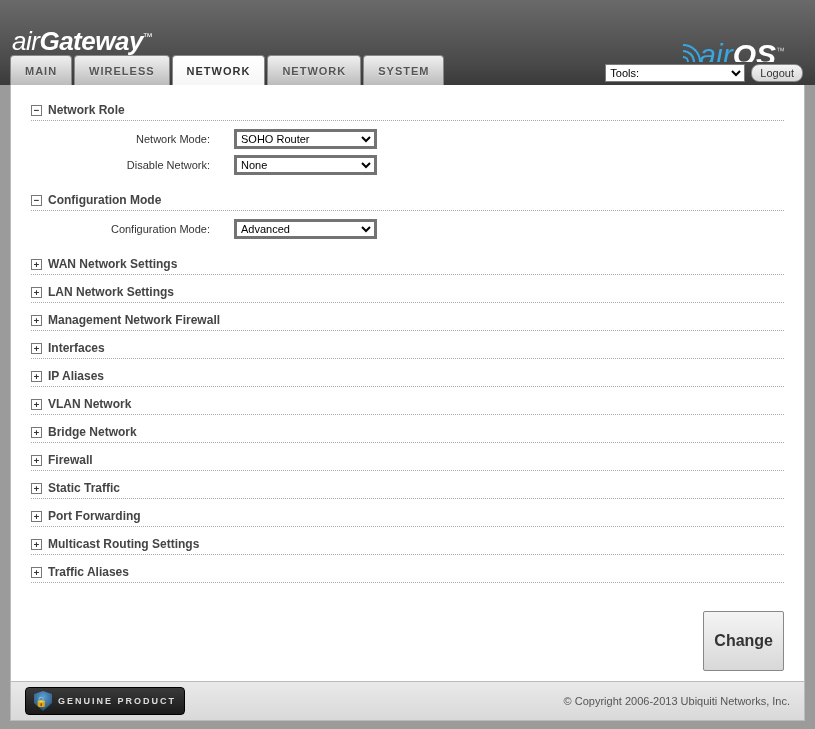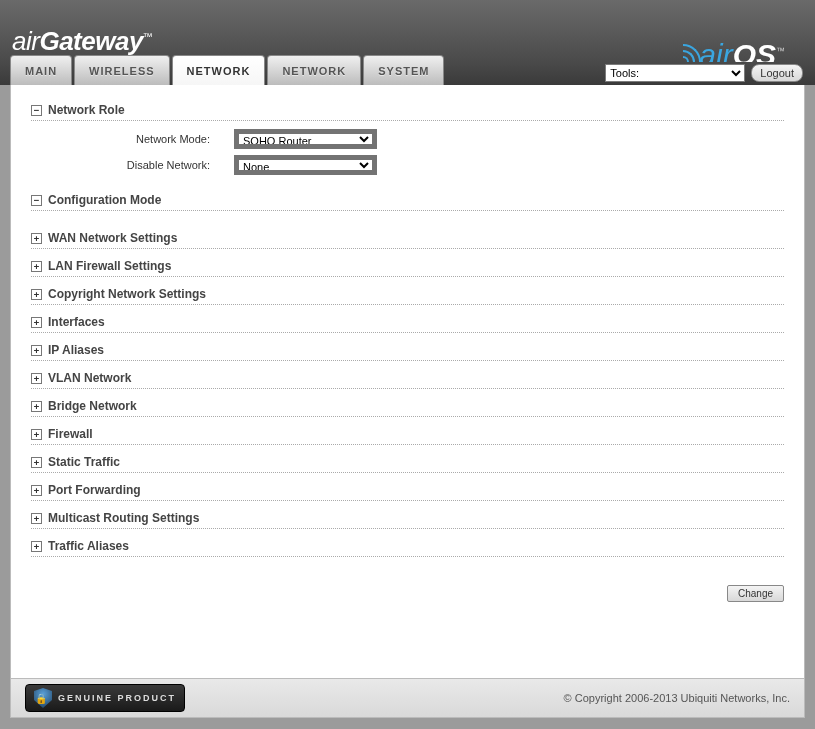--- a/index.html
+++ b/index.html
@@ -155,37 +155,38 @@
     width: 183px;
     text-align: right;
     padding-right: 4px;
     color: #333;
     font-size: 11px;
   }
   .form-row select {
     width: 143px;
     height: 20px;
     font-size: 11px;
-    border: 5px solid #737373;
+    border: 3px solid #737373;
     background:#fff;
   }
   .spacer { height: 12px; }
   .collapsed-list .section-head { margin-bottom: 10px; }
   .change-row {
     text-align: right;
     margin-top: 28px;
   }
   .change-btn {
-    font-size: 10px;
-    padding: 2px 10px;
+    font-size: 16px;
+    padding: 20px 10px;
     background: linear-gradient(to bottom,#f4f4f4,#d8d8d8);
     border: 1px solid #888;
     border-radius: 2px;
     cursor: pointer;
     color:#333;
+    font-weight:bold;
   }
   .footer {
     height: 40px;
     background: linear-gradient(to bottom, #e9e9e9, #d9d9d9);
     margin: 0 10px;
     border-top: 1px solid #bbb;
     display: flex;
     align-items: center;
     justify-content: space-between;
     padding: 0 14px;
@@ -258,35 +259,41 @@
       <option>None</option>
     </select>
   </div>
 
   <div class="spacer"></div>
 
   <div class="section-head">
     <span class="toggle-box">−</span>
     <span>Configuration Mode</span>
   </div>
+  <div class="form-row">
+    <label>Configuration Mode:</label>
+    <select>
+      <option>Advanced</option>
+    </select>
+  </div>
 
   <div class="spacer"></div>
 
   <div class="collapsed-list" id="collapsed-list">
       <div class="section-head collapsed">
         <span class="toggle-box">+</span>
         <span>WAN Network Settings</span>
       </div>
       <div class="section-head collapsed">
         <span class="toggle-box">+</span>
-        <span>LAN Firewall Settings</span>
-      </div>
-      <div class="section-head collapsed">
-        <span class="toggle-box">+</span>
-        <span>Copyright Network Settings</span>
+        <span>LAN Network Settings</span>
+      </div>
+      <div class="section-head collapsed">
+        <span class="toggle-box">+</span>
+        <span>Management Network Firewall</span>
       </div>
       <div class="section-head collapsed">
         <span class="toggle-box">+</span>
         <span>Interfaces</span>
       </div>
       <div class="section-head collapsed">
         <span class="toggle-box">+</span>
         <span>IP Aliases</span>
       </div>
       <div class="section-head collapsed">

